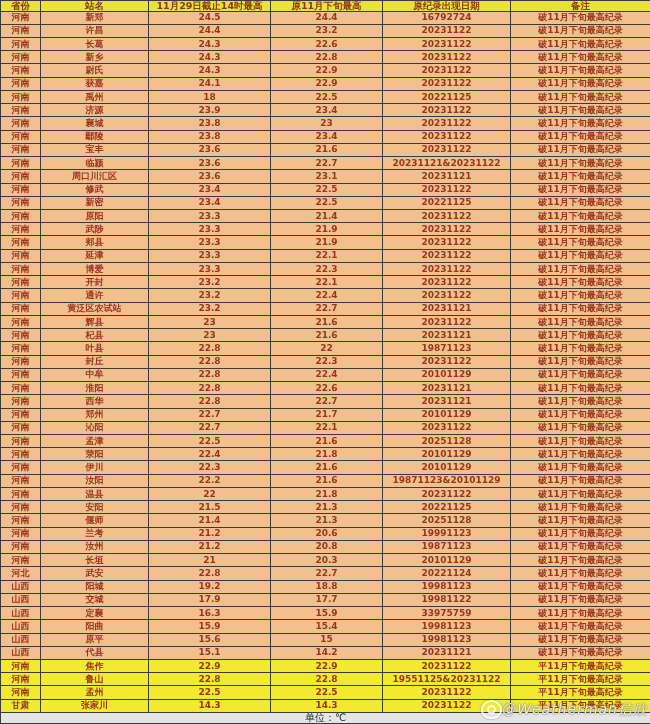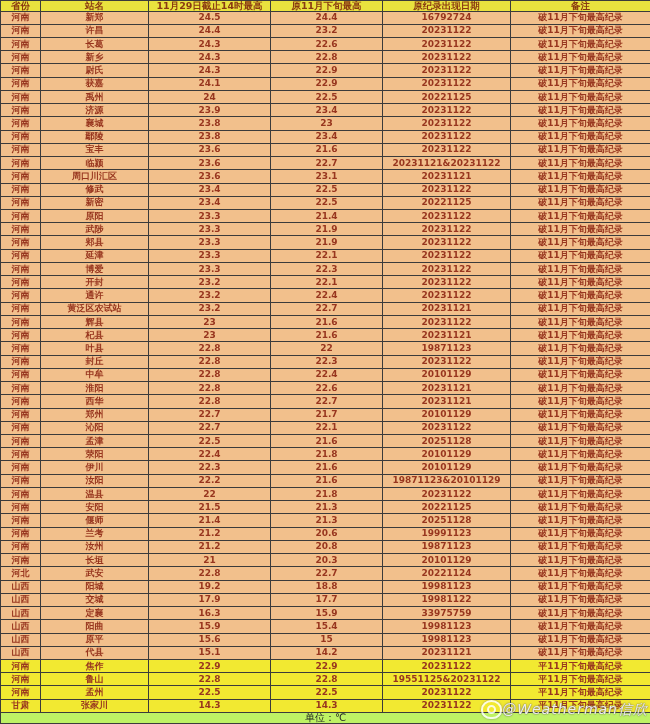--- a/index.html
+++ b/index.html
@@ -13,21 +13,21 @@
     background:#f2c08c;
     padding-left:10px;
   }
   th,td{
     border:1px solid #3b3b3b;padding:0;margin:0;text-align:center;
     font-size:9px;line-height:1;color:#98361f;font-weight:bold;
     overflow:hidden;white-space:nowrap;
   }
   thead th{background:#e9e23e;font-size:9.5px;color:#8a3a12;}
   tr.tie td{background:#f2e931;}
-  tfoot td{background:#bef264;color:#222;font-weight:normal;font-size:10px;}
+  tfoot td{background:#e5e5e5;color:#222;font-weight:normal;font-size:10px;}
   .watermark{
     position:absolute;right:2px;bottom:5px;display:flex;align-items:center;gap:0;
     color:rgba(255,255,255,0.88);font-size:14px;font-style:italic;letter-spacing:1px;
     text-shadow:0 0 2px rgba(110,110,110,0.9),0 0 1px rgba(90,90,90,0.9);
     pointer-events:none;
   }
   .wm-logo{
     width:17px;height:15px;border-radius:50% 50% 45% 45%;
     border:2px solid rgba(255,255,255,0.85);position:relative;display:inline-block;
     box-shadow:0 0 2px rgba(110,110,110,0.8);
@@ -104,21 +104,21 @@
         <td>河南</td>
         <td>获嘉</td>
         <td>24.1</td>
         <td>22.9</td>
         <td>20231122</td>
         <td>破11月下旬最高纪录</td>
       </tr>
       <tr>
         <td>河南</td>
         <td>禹州</td>
-        <td>24</td>
+        <td>18</td>
         <td>22.5</td>
         <td>20221125</td>
         <td>破11月下旬最高纪录</td>
       </tr>
       <tr>
         <td>河南</td>
         <td>济源</td>
         <td>23.9</td>
         <td>23.4</td>
         <td>20231122</td>

